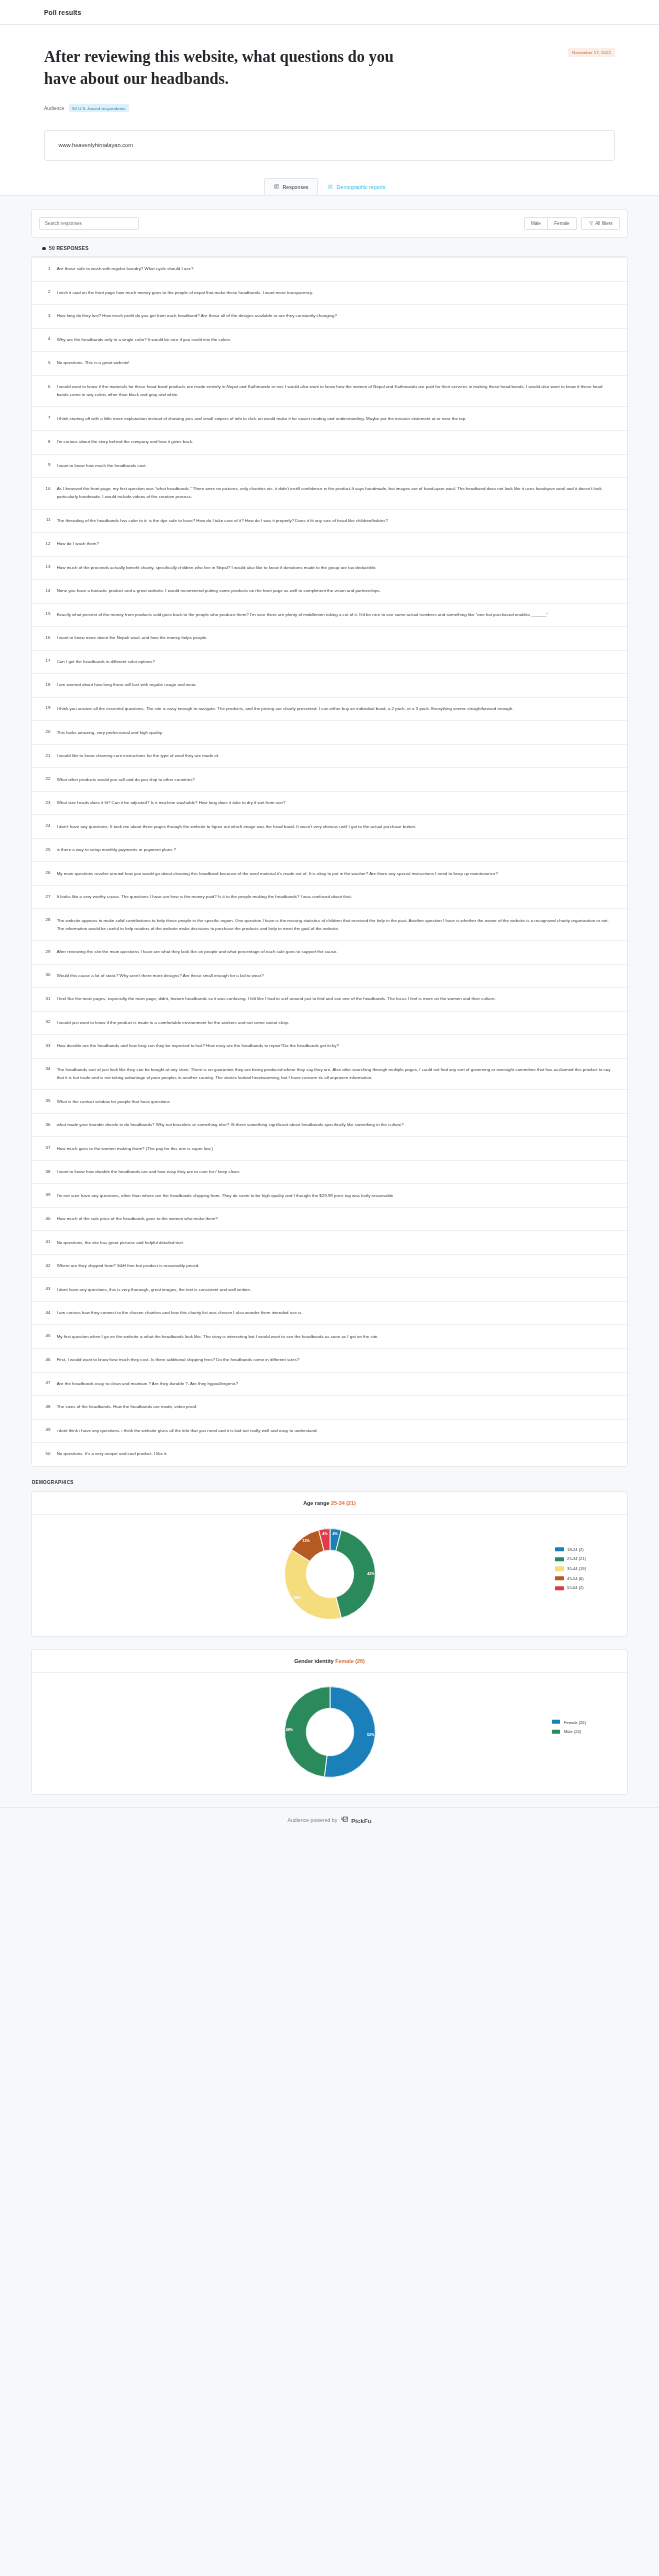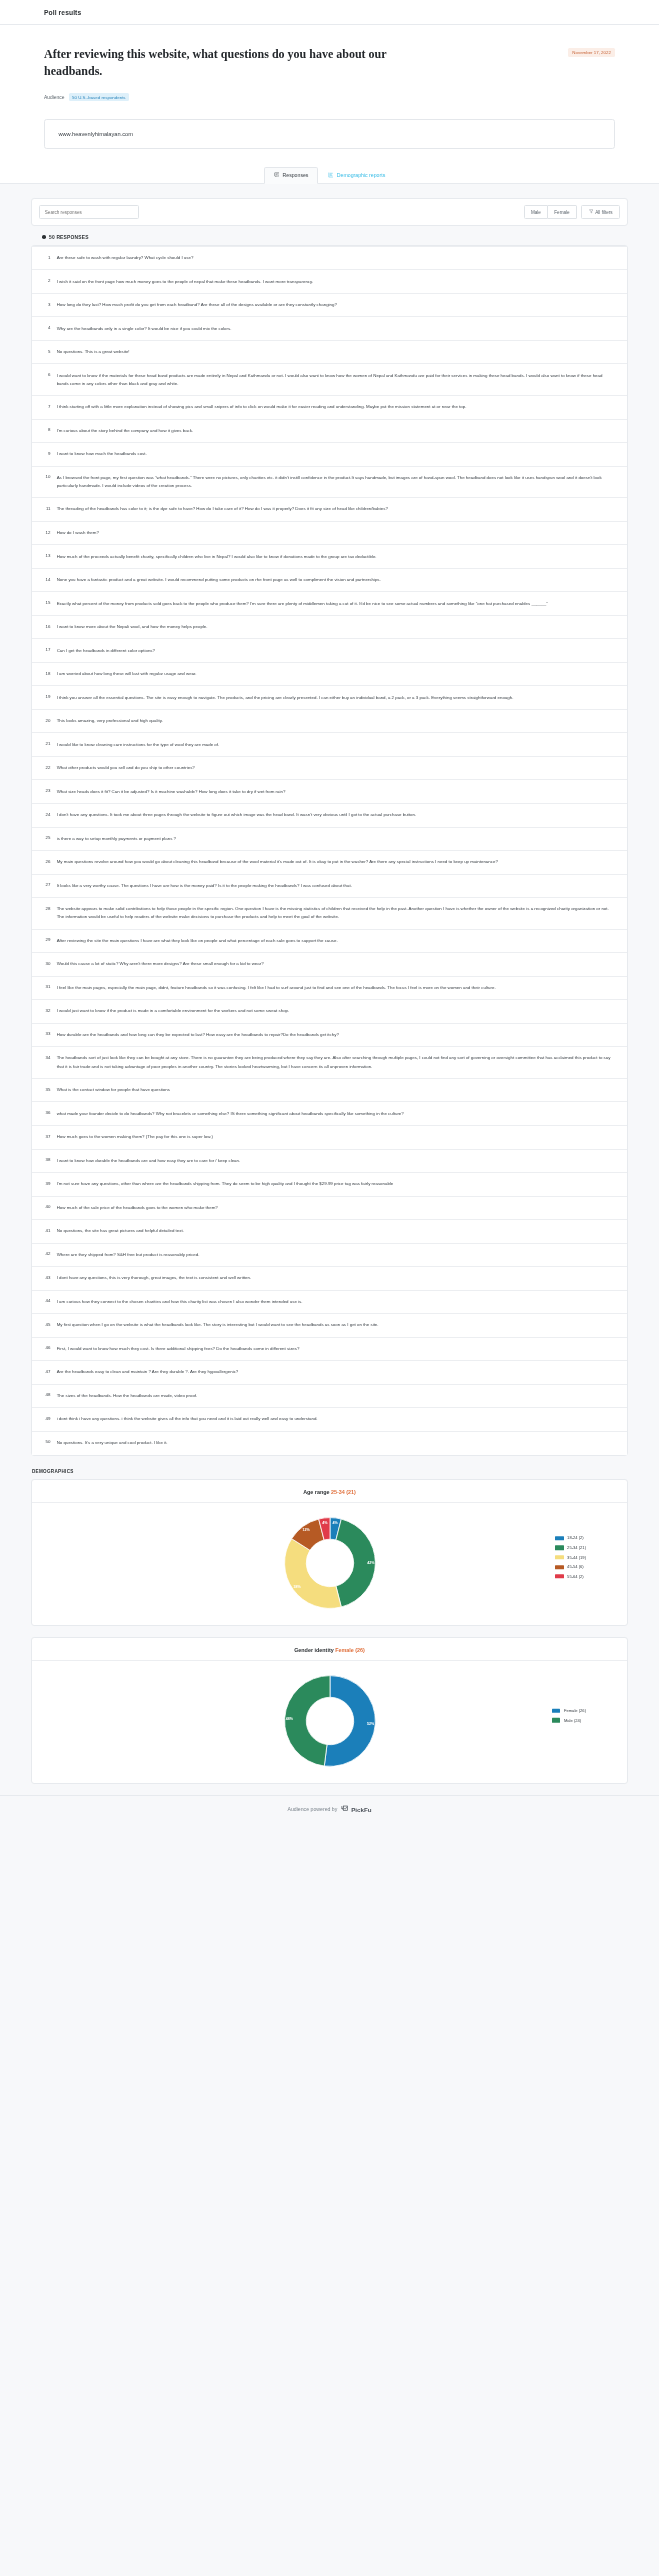--- a/index.html
+++ b/index.html
@@ -30,21 +30,21 @@
 
   
   .hero {
     background: #ffffff;
     padding: 20.6px 44px 17.5px 44px;
     position: relative;
   }
   .hero-inner { position: relative; }
   .question-title {
     font-family: "Liberation Serif", serif;
-    font-size: 12px;
+    font-size: 16px;
     line-height: 1.42;
     font-weight: bold;
     color: #23272b;
     max-width: 350px;
     margin: 0 0 13.4px 0;
   }
   .date-badge {
     position: absolute;
     right: 0;
     top: 2.1px;

